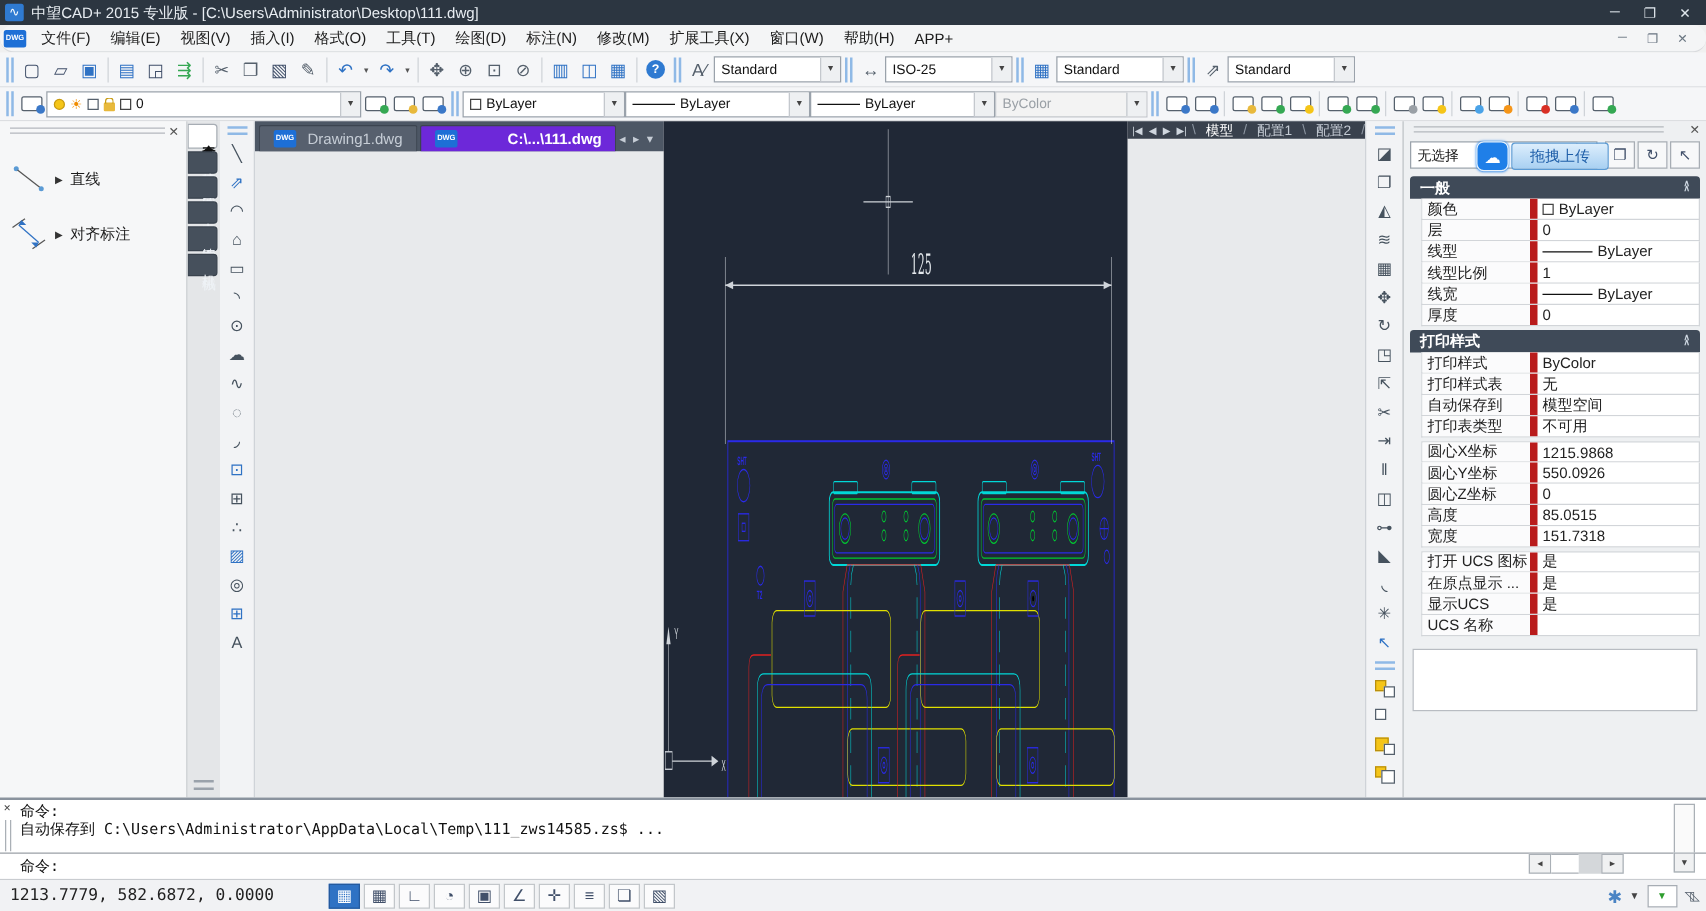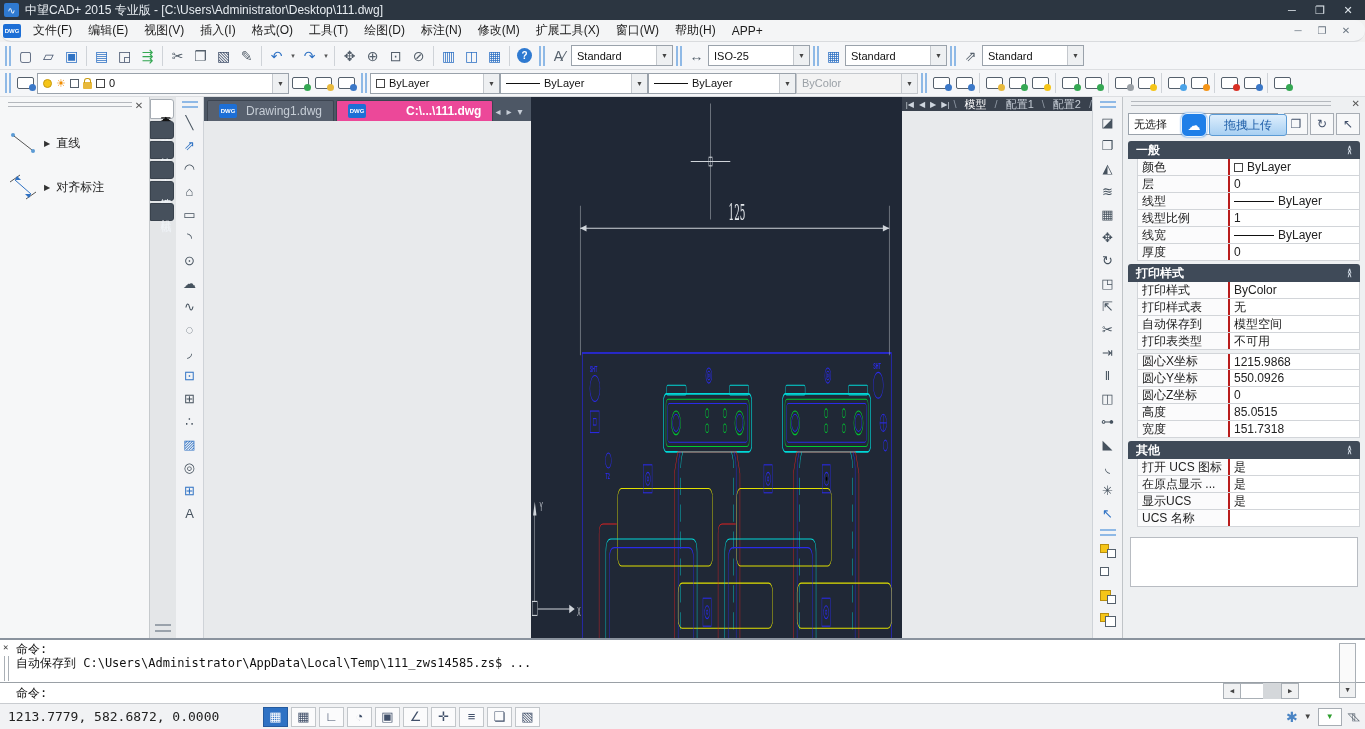--- a/index.html
+++ b/index.html
@@ -67,21 +67,21 @@
   .vbtn { width:24px; height:23px; display:flex; align-items:center; justify-content:center; font-size:13px; color:#46525e; }
   .vbtn.c { color:#2f72c4; }
   .doicon { width:16px; height:14px; position:relative; }
   .doicon i { position:absolute; width:9px; height:9px; border:1px solid #55606c; background:#fff; }
   .doicon i.y { background:#f5c518; border-color:#b98f0e; }
 
   
   .canvascol { flex:1; min-width:0; display:flex; }
   .doctabs { height:24px; background:#4d5765; display:flex; align-items:flex-end; padding-left:3px; }
   .doctab { height:21px; display:flex; align-items:center; gap:5px; padding:0 11px; font-size:12px; background:#57606e; color:#c6cdd6; border:1px solid #3c4450; border-bottom:none; border-radius:2px 2px 0 0; margin-right:2px; }
-  .doctab.active { background:#ec4899; color:#fff; font-weight:bold;gap:36px; }
+  .doctab.active { background:#6d28d9; color:#fff; font-weight:bold;gap:36px; }
   .tabctrl { margin-left:auto; display:flex; gap:6px; padding:0 8px 4px 0; color:#c6cdd6; font-size:10px; }
   .canvas { flex:1; background:#202836; position:relative; }
   .canvas svg { display:block; width:100%; height:100%; }
   .layoutbar { height:14px; background:#39414d; color:#c3cad3; display:flex; align-items:center; font-size:11px; gap:3px; padding-left:3px; }
   .lnav { font-size:8px; color:#cfd6de; padding:0 1px; }
   .ltab { padding:0 5px; color:#c3cad3; }
   .ltab.active { color:#ffffff; }
   .lsep { color:#8d96a2; }
 
   
@@ -100,21 +100,21 @@
   .upload { position:absolute; left:58px; top:3px; display:flex; align-items:center; z-index:2; }
   .cloudball { width:26px; height:24px; border-radius:6px; background:#1f7fe8; border:1px solid #e8f2fb; color:#fff; font-size:13px; display:flex; align-items:center; justify-content:center; box-shadow:0 0 2px #1f7fe8; }
   .uplabel { height:22px; background:linear-gradient(#ddeefc,#a8d0f2); border:1px solid #5b9bd5; border-radius:3px; color:#1f5fa9; display:flex; align-items:center; padding:0 14px; font-size:12px; margin-left:2px; }
   .pbtn { width:24px; height:22px; border:1px solid #a7adb4; background:#f7f8f9; display:flex; align-items:center; justify-content:center; font-size:12px; color:#41506a; margin-left:2px; }
   .pbtn:first-of-type { margin-left:auto; }
   .sect { margin:3px 5px 0 5px; }
   .sechead { height:18px; background:#3f4a58; color:#fff; font-weight:bold; display:flex; align-items:center; padding:0 8px; border-radius:3px 3px 0 0; }
   .chev { margin-left:auto; font-size:7px; line-height:4px; text-align:center; color:#cfd8e2; }
   .prow { display:flex; height:17px; margin-left:9px; background:#fff; border:1px solid #d2d5d9; border-top:none; }
   .prow:first-of-type { border-top:1px solid #d2d5d9; }
-  .plabel { width:92px; border-right:2px solid #b91c1c; background:#fbfbfc; display:flex; align-items:center; padding-left:4px; white-space:nowrap; overflow:hidden; }
+  .plabel { width:92px; border-right:6px solid #b91c1c; background:#fbfbfc; display:flex; align-items:center; padding-left:4px; white-space:nowrap; overflow:hidden; }
   .pvalue { flex:1; display:flex; align-items:center; gap:4px; padding-left:4px; white-space:nowrap; overflow:hidden; }
   .pvline { width:40px; height:1px; background:#111; }
   .rbottom { margin:10px 7px 8px 7px; height:50px; background:#fff; border:1px solid #b8bcc2; }
 
   
   .cmdwin { height:65px; background:#fff; border-top:2px solid #8a939e; position:relative; font-family:"DejaVu Sans Mono",monospace; font-size:12px; color:#111; }
   .cmdclose { position:absolute; left:3px; top:2px; font-size:9px; color:#444; }
   .cmdgrip { position:absolute; left:4px; top:16px; bottom:22px; width:5px; border-left:1px solid #aab0b6; border-right:1px solid #aab0b6; }
   .cmdhist { padding:2px 40px 0 16px; }
   .cmdhist div { height:14px; line-height:14px; white-space:nowrap; overflow:hidden; }
@@ -631,24 +631,20 @@
         <span class="plabel">高度</span>
         <span class="pvalue">85.0515</span>
       </div>
       <div class="prow">
         <span class="plabel">宽度</span>
         <span class="pvalue">151.7318</span>
       </div>
     </div>
 
     <div class="sect">
-      <div class="sechead">
-        <span>其他</span>
-        <span class="chev">∧<br>∧</span>
-      </div>
       <div class="prow">
         <span class="plabel">打开 UCS 图标</span>
         <span class="pvalue">是</span>
       </div>
       <div class="prow">
         <span class="plabel">在原点显示 ...</span>
         <span class="pvalue">是</span>
       </div>
       <div class="prow">
         <span class="plabel">显示UCS</span>

